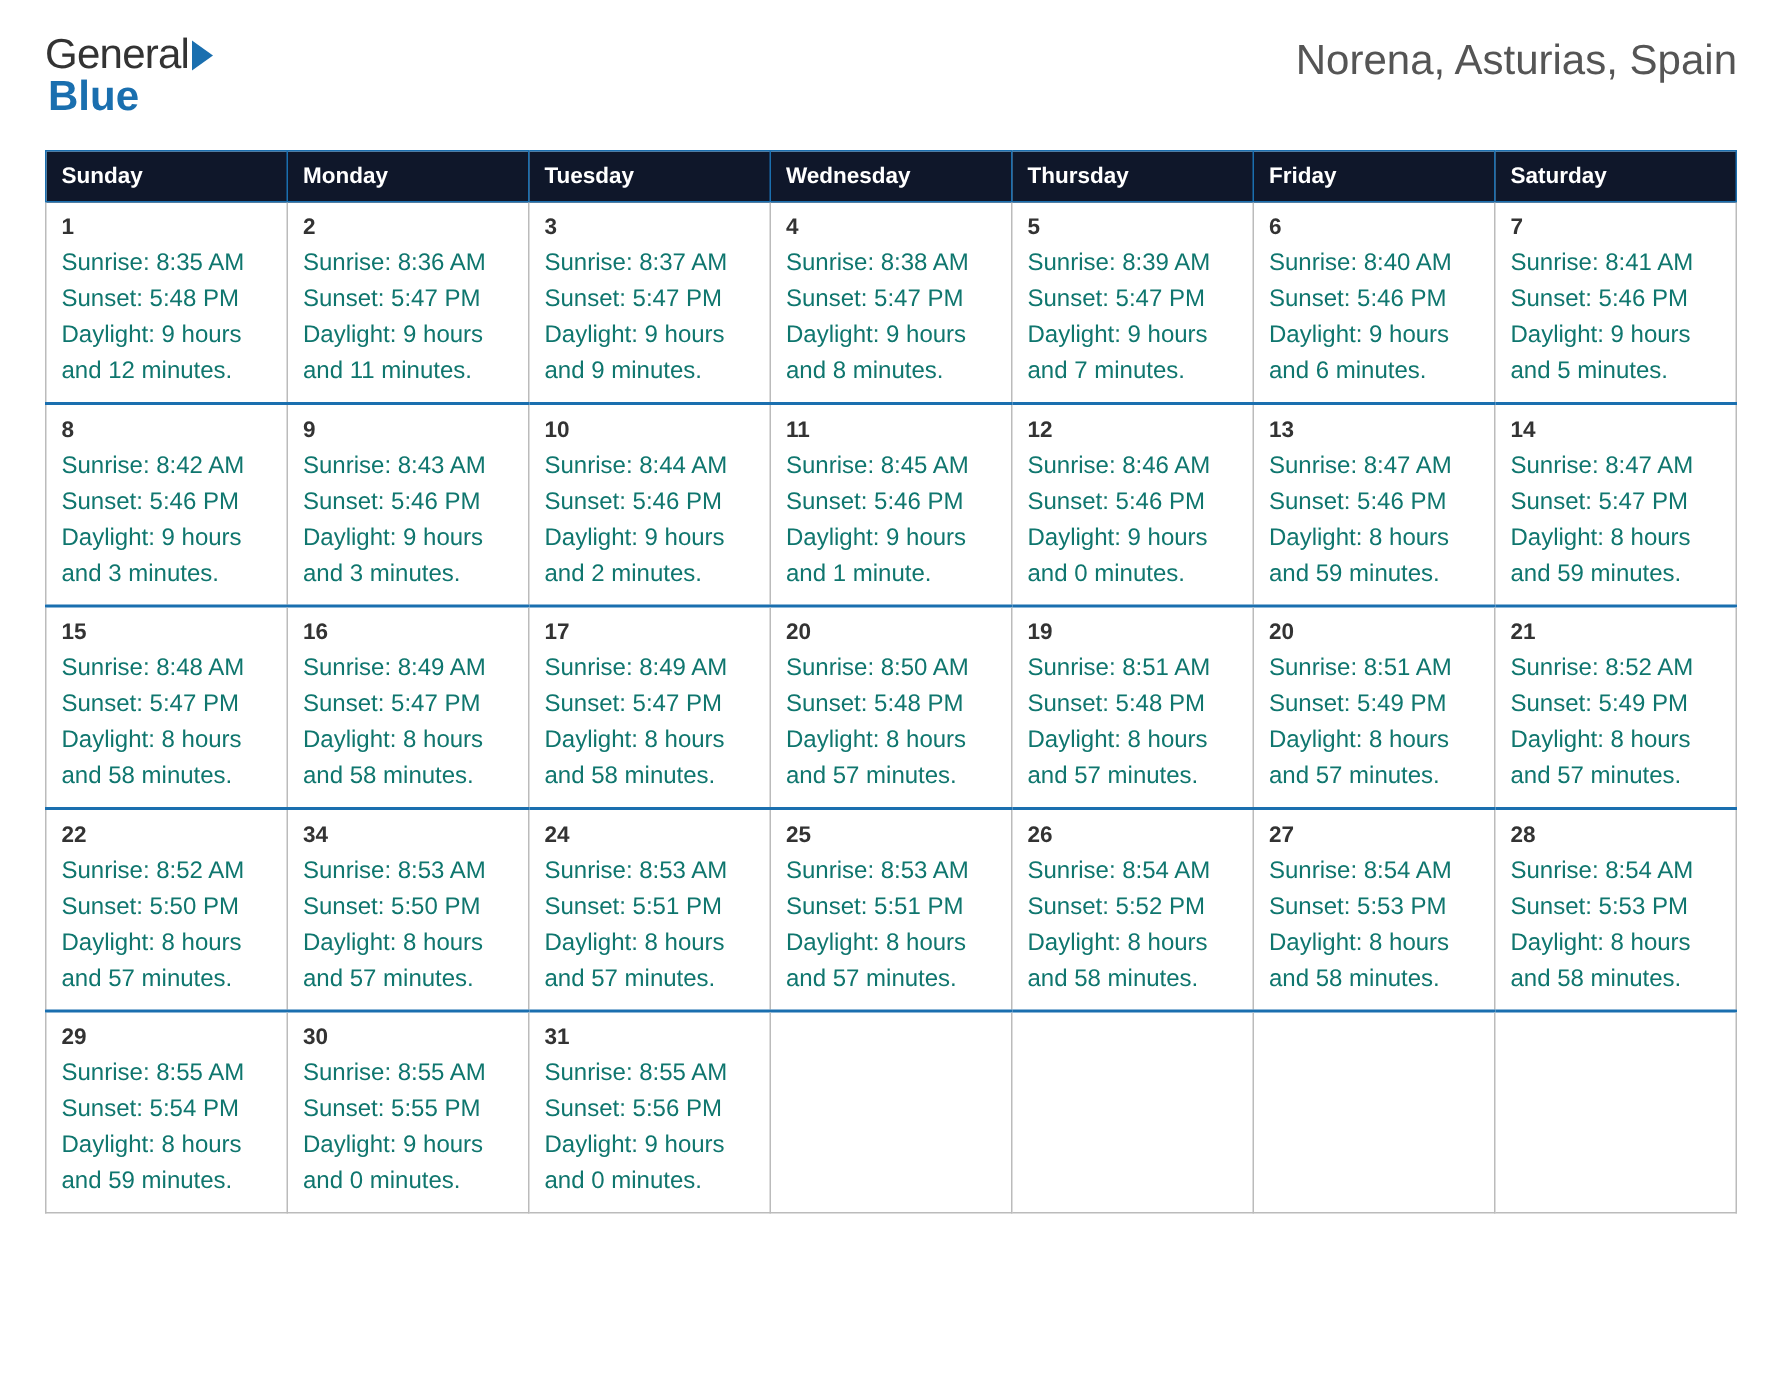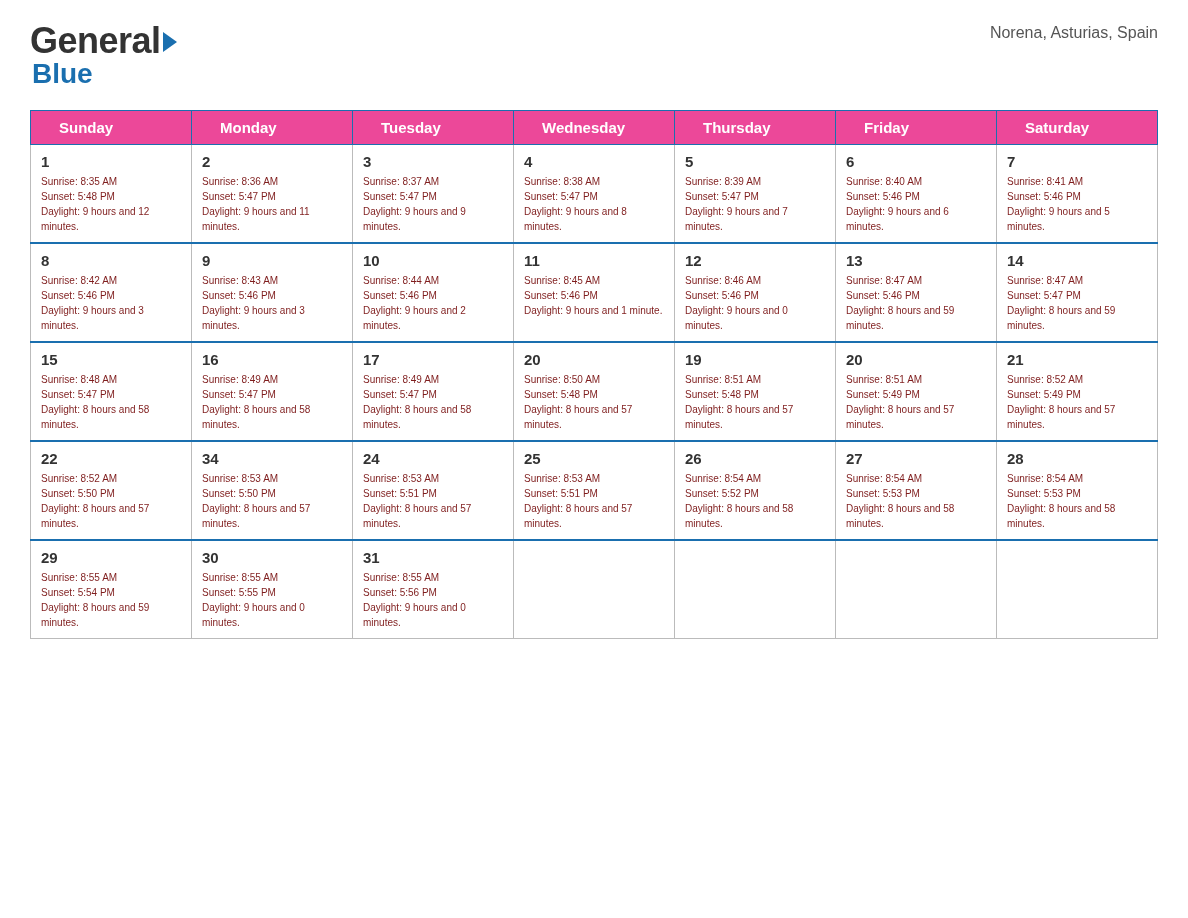--- a/index.html
+++ b/index.html
@@ -18,22 +18,22 @@
     }
     .logo {
       display: flex;
       flex-direction: column;
     }
     .logo-top {
       display: flex;
       align-items: center;
     }
     .logo-general {
-      font-size: 36px;
-      font-weight: bold;
+      font-size: 28px;
+      font-weight: normal;
       color: #333;
       letter-spacing: -0.5px;
     }
     .logo-triangle {
       width: 0;
       height: 0;
       border-left: 14px solid #1a6faf;
       border-top: 10px solid transparent;
       border-bottom: 10px solid transparent;
       margin-left: 2px;
@@ -49,57 +49,57 @@
     .title-section {
       text-align: right;
     }
     .calendar-title {
       font-size: 52px;
       font-weight: bold;
       color: #333;
       line-height: 1.1;
     }
     .calendar-subtitle {
-      font-size: 16px;
+      font-size: 28px;
       color: #555;
       margin-top: 4px;
     }
     .calendar-table {
       width: 100%;
       border-collapse: collapse;
       border: 1px solid #aaa;
     }
     .calendar-table th {
-      background-color: #ec4899;
+      background-color: #0f172a;
       color: #ffffff;
       font-size: 15px;
       font-weight: bold;
-      padding: 8px 28px;
+      padding: 8px 10px;
       text-align: left;
       border: 1px solid #1a6faf;
     }
     .calendar-table td {
       vertical-align: top;
       padding: 8px 10px;
       border: 1px solid #bbb;
       font-size: 13px;
       color: #333;
       width: 14.28%;
       min-height: 110px;
     }
     .day-number {
       font-size: 15px;
       font-weight: bold;
       margin-bottom: 4px;
       display: block;
     }
     .day-info {
-      font-size: 10px;
+      font-size: 16px;
       line-height: 1.5;
-      color: #7f1d1d;
+      color: #0f766e;
     }
     .empty-cell {
       background: #fff;
     }
     tr:not(:last-child) td {
       border-bottom: 2px solid #1a6faf;
     }
   </style>
 </head>
 <body>

